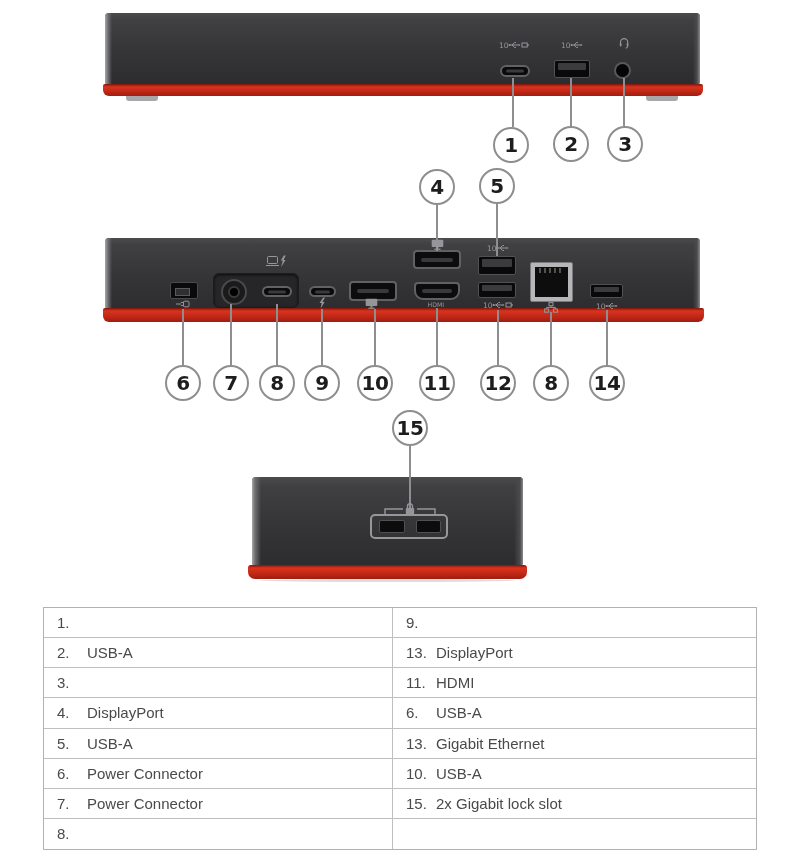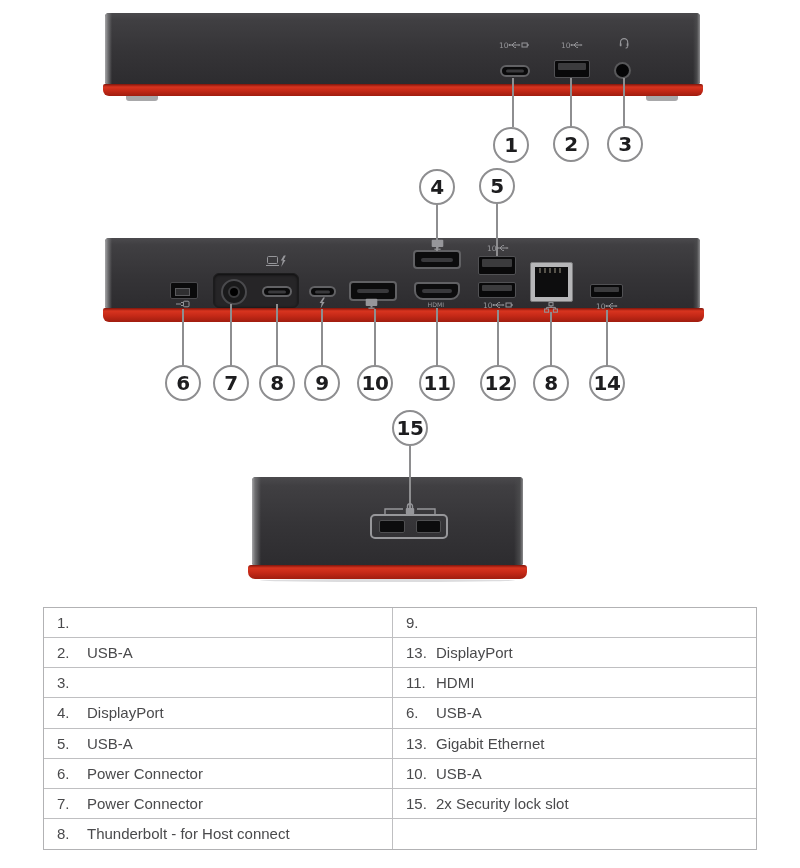--- a/index.html
+++ b/index.html
@@ -328,21 +328,20 @@
       <div class="lcell">
           <span class="tnum">6.</span>
           <span class="tlabel">Power Connector</span>
         </div>
       <div class="lcell">
           <span class="tnum">7.</span>
           <span class="tlabel">Power Connector</span>
         </div>
       <div class="lcell">
           <span class="tnum">8.</span>
-          <span class="tlabel">Thunderbolt - for Host connect</span>
         </div>
     </div>
     <div class="lcol right">
       <div class="lcell">
           <span class="tnum">9.</span>
         </div>
       <div class="lcell">
           <span class="tnum">13.</span>
           <span class="tlabel">DisplayPort</span>
         </div>
@@ -357,21 +356,21 @@
       <div class="lcell">
           <span class="tnum">13.</span>
           <span class="tlabel">Gigabit Ethernet</span>
         </div>
       <div class="lcell">
           <span class="tnum">10.</span>
           <span class="tlabel">USB-A</span>
         </div>
       <div class="lcell">
           <span class="tnum">15.</span>
-          <span class="tlabel">2x Security lock slot</span>
+          <span class="tlabel">2x Gigabit lock slot</span>
         </div>
       <div class="lcell">
           <span class="tnum"></span>
           <span class="tlabel"></span>
         </div>
     </div>
   </div>
 
 </div>
 

